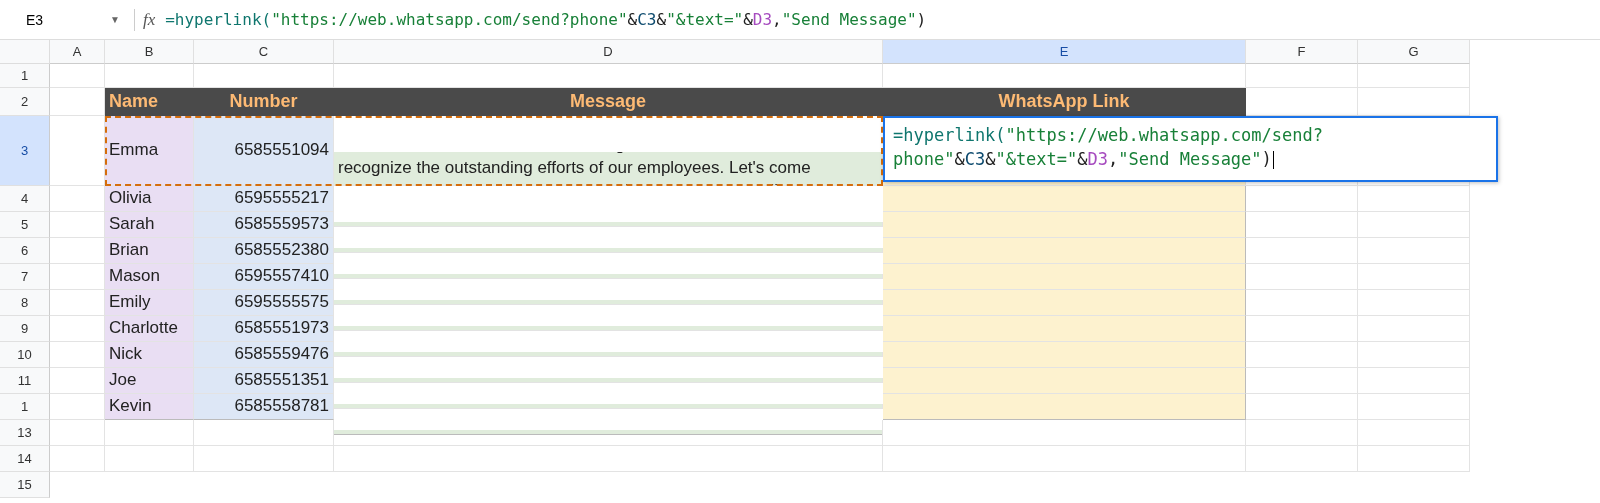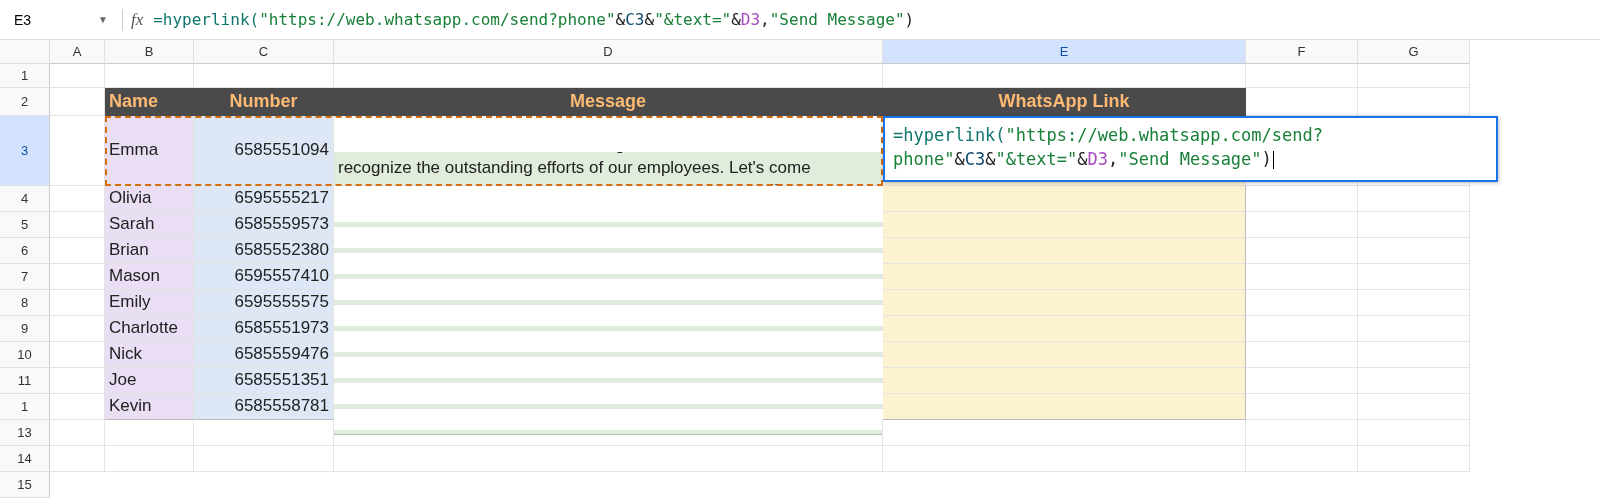--- a/index.html
+++ b/index.html
@@ -4,21 +4,21 @@
   <style>
     * { box-sizing: border-box; margin: 0; padding: 0; }
     body { font-family: Arial, sans-serif; font-size: 14px; background: #fff; color: #222; overflow: hidden; }
 
     
     .formula-bar {
       display: flex;
       align-items: center;
       height: 40px;
       border-bottom: 1px solid #ddd;
-      padding: 0 8px;
+      padding: 0 20px;
     }
     .cell-ref-box {
       width: 84px;
       height: 26px;
       padding: 2px 6px;
       font-size: 14px;
       border: none;
       outline: none;
       background: transparent;
     }

